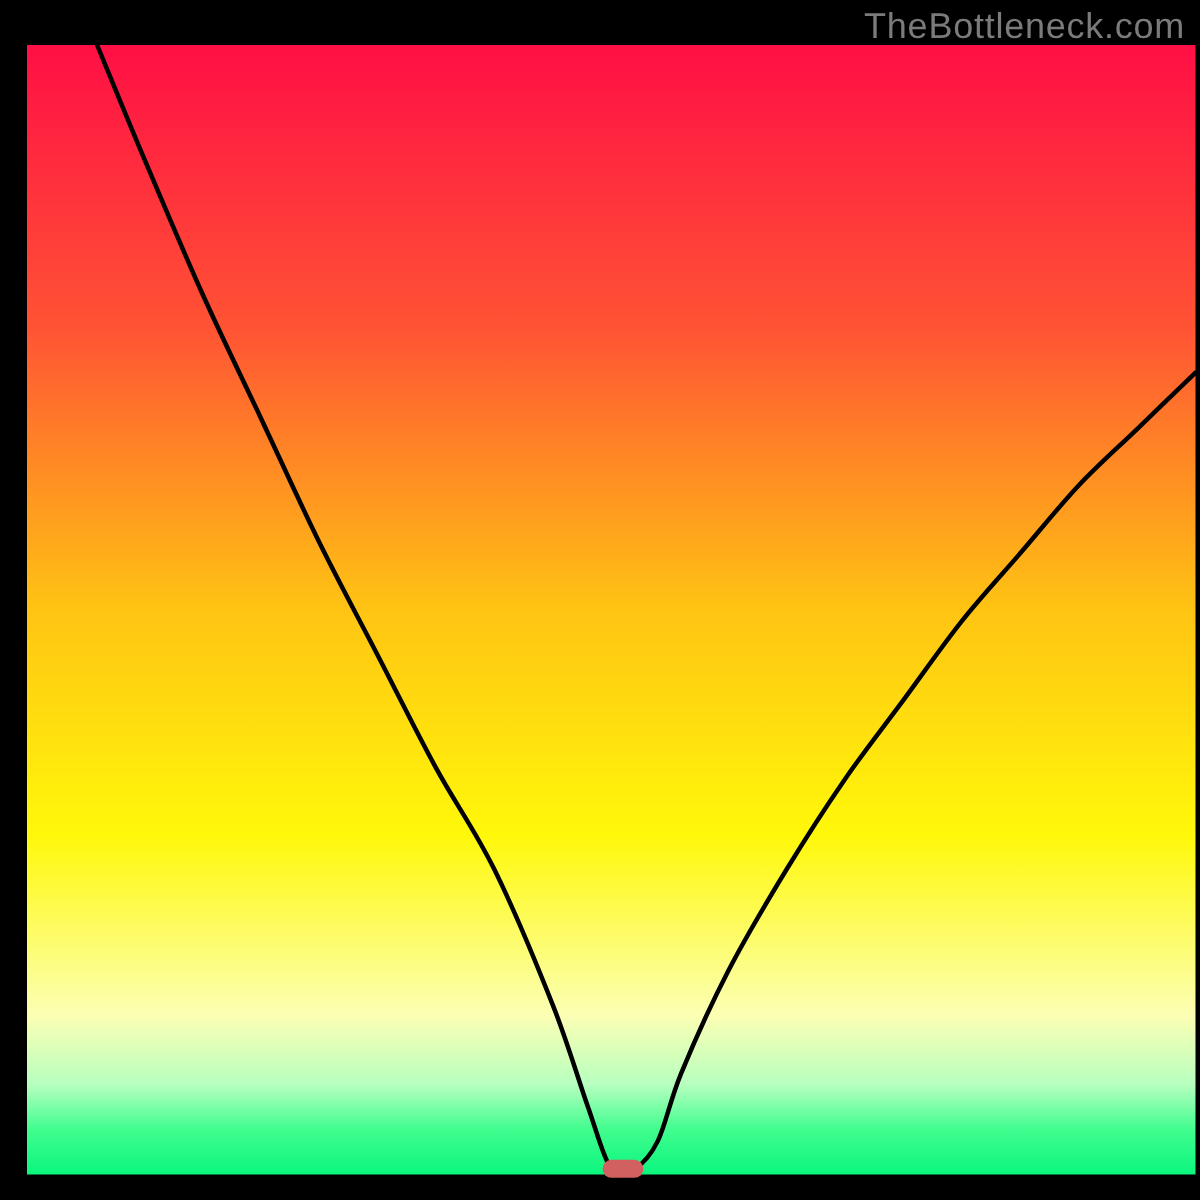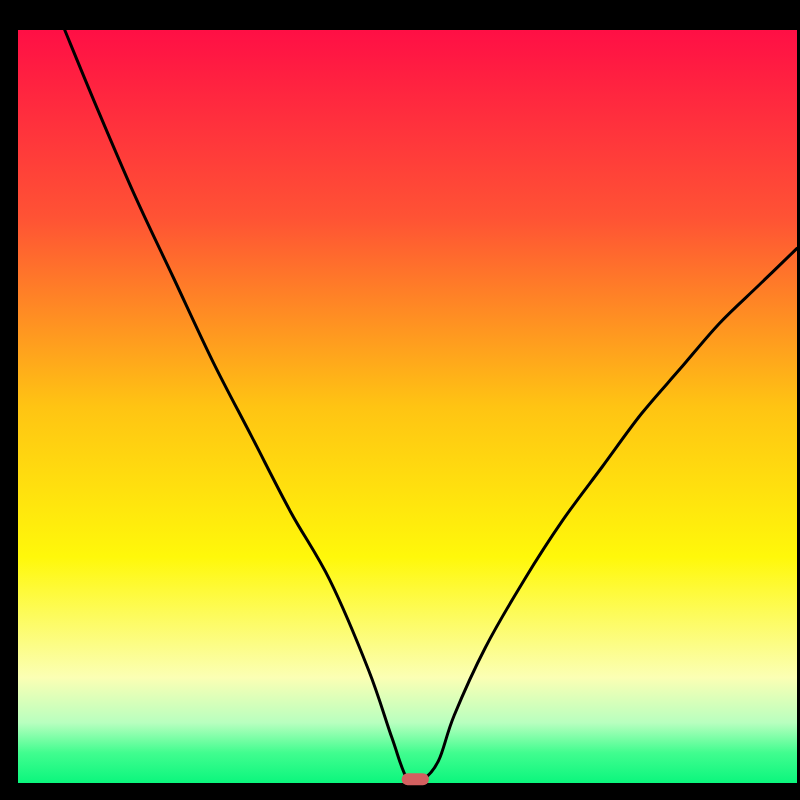--- a/index.html
+++ b/index.html
@@ -31,20 +31,21 @@
     position: absolute;
     top: 0;
     left: 0;
   }
 </style>
 </head>
 <body>
 
 <div class="frame">
 
+  <div class="watermark">TheBottleneck.com</div>
 
   <svg id="chart-svg" width="800" height="800" viewBox="0 0 800 800">
     <defs>
       <linearGradient id="bg-grad" x1="0" y1="0" x2="0" y2="1">
           <stop offset="0%" stop-color="#ff0f45"></stop>
           <stop offset="25%" stop-color="#ff5334"></stop>
           <stop offset="50%" stop-color="#ffc413"></stop>
           <stop offset="70%" stop-color="#fff80a"></stop>
           <stop offset="86%" stop-color="#fbffb4"></stop>
           <stop offset="92%" stop-color="#b8ffbf"></stop>

